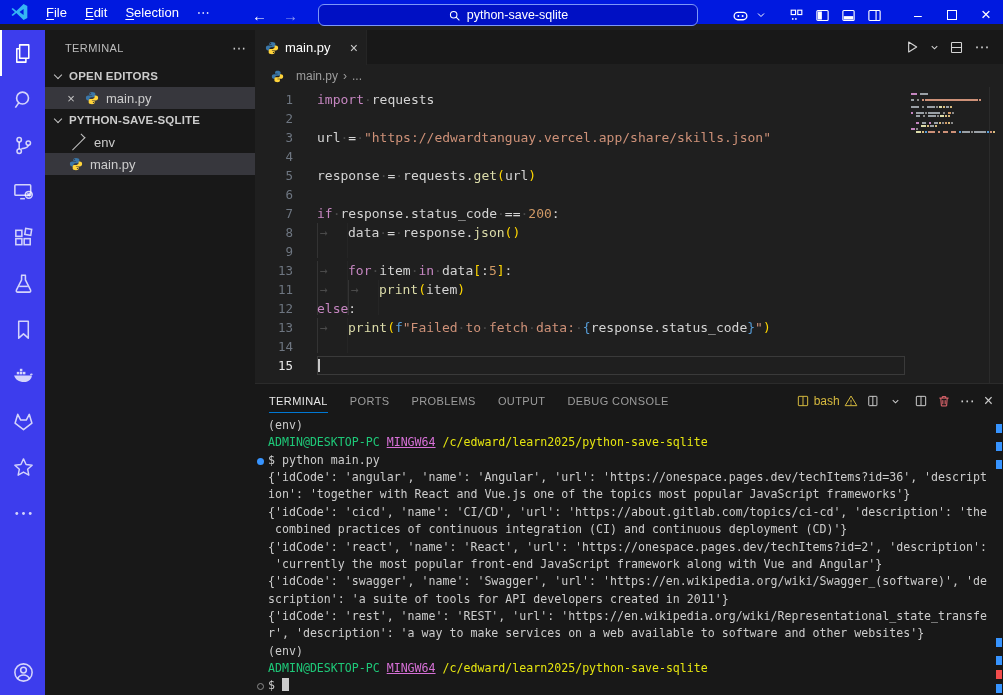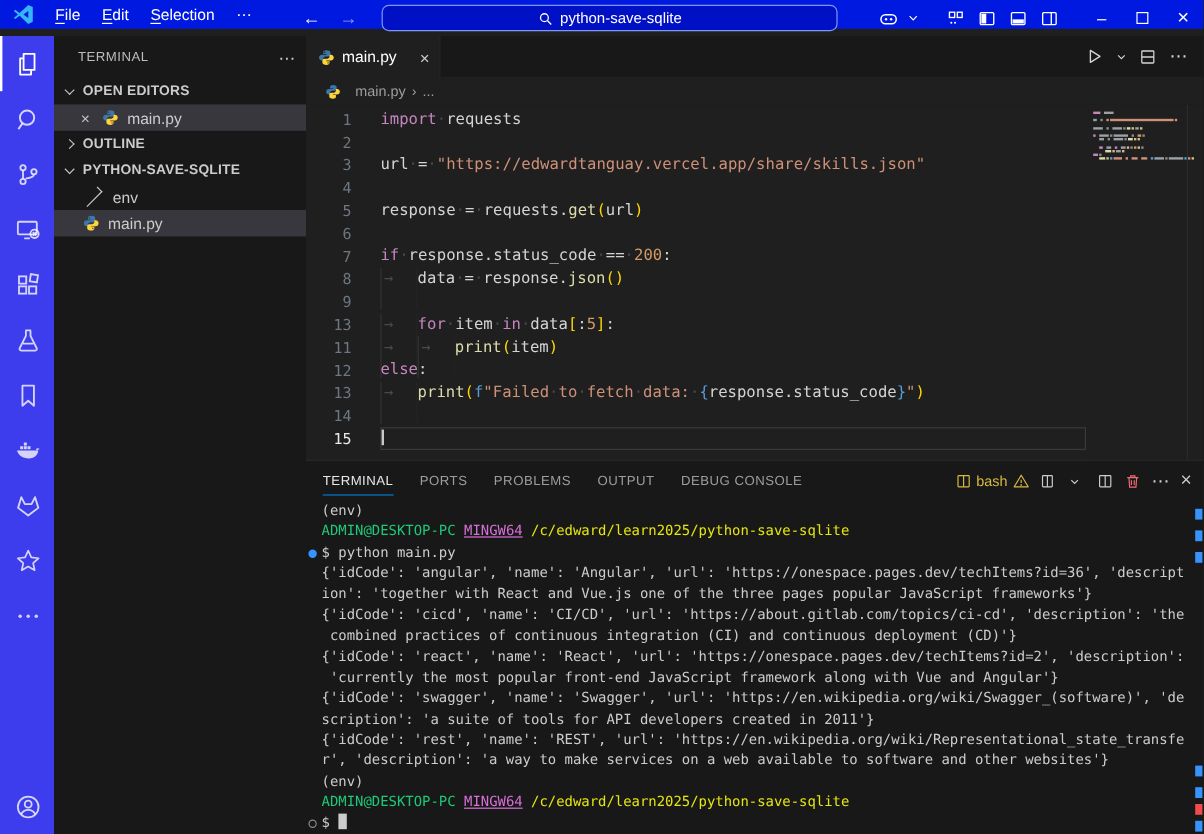--- a/index.html
+++ b/index.html
@@ -290,24 +290,20 @@
         </div>
         <div class="item-row hl">
           <span class="row-close">×</span>
           <span class="pyicon"><svg viewBox="0 0 16 16" width="14" height="14">
               <path fill="#3b77a8" d="M8 1C6 1 5 1.8 5 3v1.6h3.1v.6H3.8C2.2 5.2 1 6.1 1 8s1.2 2.8 2.8 2.8H5V9.3C5 8.1 6 7 7.3 7H10c1 0 1.8-.8 1.8-1.8V3c0-1.2-1.7-2-3.8-2zM6.4 2.3a.65.65 0 1 1 0 1.3.65.65 0 0 1 0-1.3z"></path>
               <path fill="#ffd43b" d="M8 15c2 0 3-.8 3-2v-1.6H7.9v-.6h4.3c1.6 0 2.8-.9 2.8-2.8s-1.2-2.8-2.8-2.8H11v1.5C11 7.9 10 9 8.7 9H6c-1 0-1.8.8-1.8 1.8V13c0 1.2 1.7 2 3.8 2zm1.6-1.3a.65.65 0 1 1 0-1.3.65.65 0 0 1 0 1.3z"></path>
             </svg></span>
           <span>main.py</span>
         </div>
         <div class="sec-row">
-          <span class="chev right"></span>
-          <span>OUTLINE</span>
-        </div>
-        <div class="sec-row">
           <span class="chev down"></span>
           <span>PYTHON-SAVE-SQLITE</span>
         </div>
         <div class="item-row">
           <span class="chev right pad3" style="margin-left: 23px;"></span>
           <span>env</span>
         </div>
         <div class="item-row hl" style="padding-left: 24px;">
           <span class="pyicon"><svg viewBox="0 0 16 16" width="14" height="14">
               <path fill="#3b77a8" d="M8 1C6 1 5 1.8 5 3v1.6h3.1v.6H3.8C2.2 5.2 1 6.1 1 8s1.2 2.8 2.8 2.8H5V9.3C5 8.1 6 7 7.3 7H10c1 0 1.8-.8 1.8-1.8V3c0-1.2-1.7-2-3.8-2zM6.4 2.3a.65.65 0 1 1 0 1.3.65.65 0 0 1 0-1.3z"></path>
@@ -493,21 +489,21 @@
         </span>
         <span class="ph-ic" style="font-size:15px">⋯</span>
         <span class="ph-ic" style="font-size:16px">×</span>
       </div>
     </div>
     <div class="term" id="term">
         <div class="tl"><span class="ts w">(env)</span></div>
         <div class="tl"><span class="ts g">ADMIN@DESKTOP-PC</span><span class="ts w"> </span><span class="ts m">MINGW64</span><span class="ts w"> </span><span class="ts y">/c/edward/learn2025/python-save-sqlite</span></div>
         <div class="tl"><span class="deco blue"></span><span class="ts w">$ python main.py</span></div>
         <div class="tl"><span class="ts w">{'idCode': 'angular', 'name': 'Angular', 'url': 'https://onespace.pages.dev/techItems?id=36', 'descript</span></div>
-        <div class="tl"><span class="ts w">ion': 'together with React and Vue.js one of the three pages popular JavaScript frameworks'}</span></div>
+        <div class="tl"><span class="ts w">ion': 'together with React and Vue.js one of the topics most popular JavaScript frameworks'}</span></div>
         <div class="tl"><span class="ts w">{'idCode': 'cicd', 'name': 'CI/CD', 'url': 'https://about.gitlab.com/topics/ci-cd', 'description': 'the</span></div>
         <div class="tl"><span class="ts w"> combined practices of continuous integration (CI) and continuous deployment (CD)'}</span></div>
         <div class="tl"><span class="ts w">{'idCode': 'react', 'name': 'React', 'url': 'https://onespace.pages.dev/techItems?id=2', 'description':</span></div>
         <div class="tl"><span class="ts w"> 'currently the most popular front-end JavaScript framework along with Vue and Angular'}</span></div>
         <div class="tl"><span class="ts w">{'idCode': 'swagger', 'name': 'Swagger', 'url': 'https://en.wikipedia.org/wiki/Swagger_(software)', 'de</span></div>
         <div class="tl"><span class="ts w">scription': 'a suite of tools for API developers created in 2011'}</span></div>
         <div class="tl"><span class="ts w">{'idCode': 'rest', 'name': 'REST', 'url': 'https://en.wikipedia.org/wiki/Representational_state_transfe</span></div>
         <div class="tl"><span class="ts w">r', 'description': 'a way to make services on a web available to software and other websites'}</span></div>
         <div class="tl"><span class="ts w">(env)</span></div>
         <div class="tl"><span class="ts g">ADMIN@DESKTOP-PC</span><span class="ts w"> </span><span class="ts m">MINGW64</span><span class="ts w"> </span><span class="ts y">/c/edward/learn2025/python-save-sqlite</span></div>

